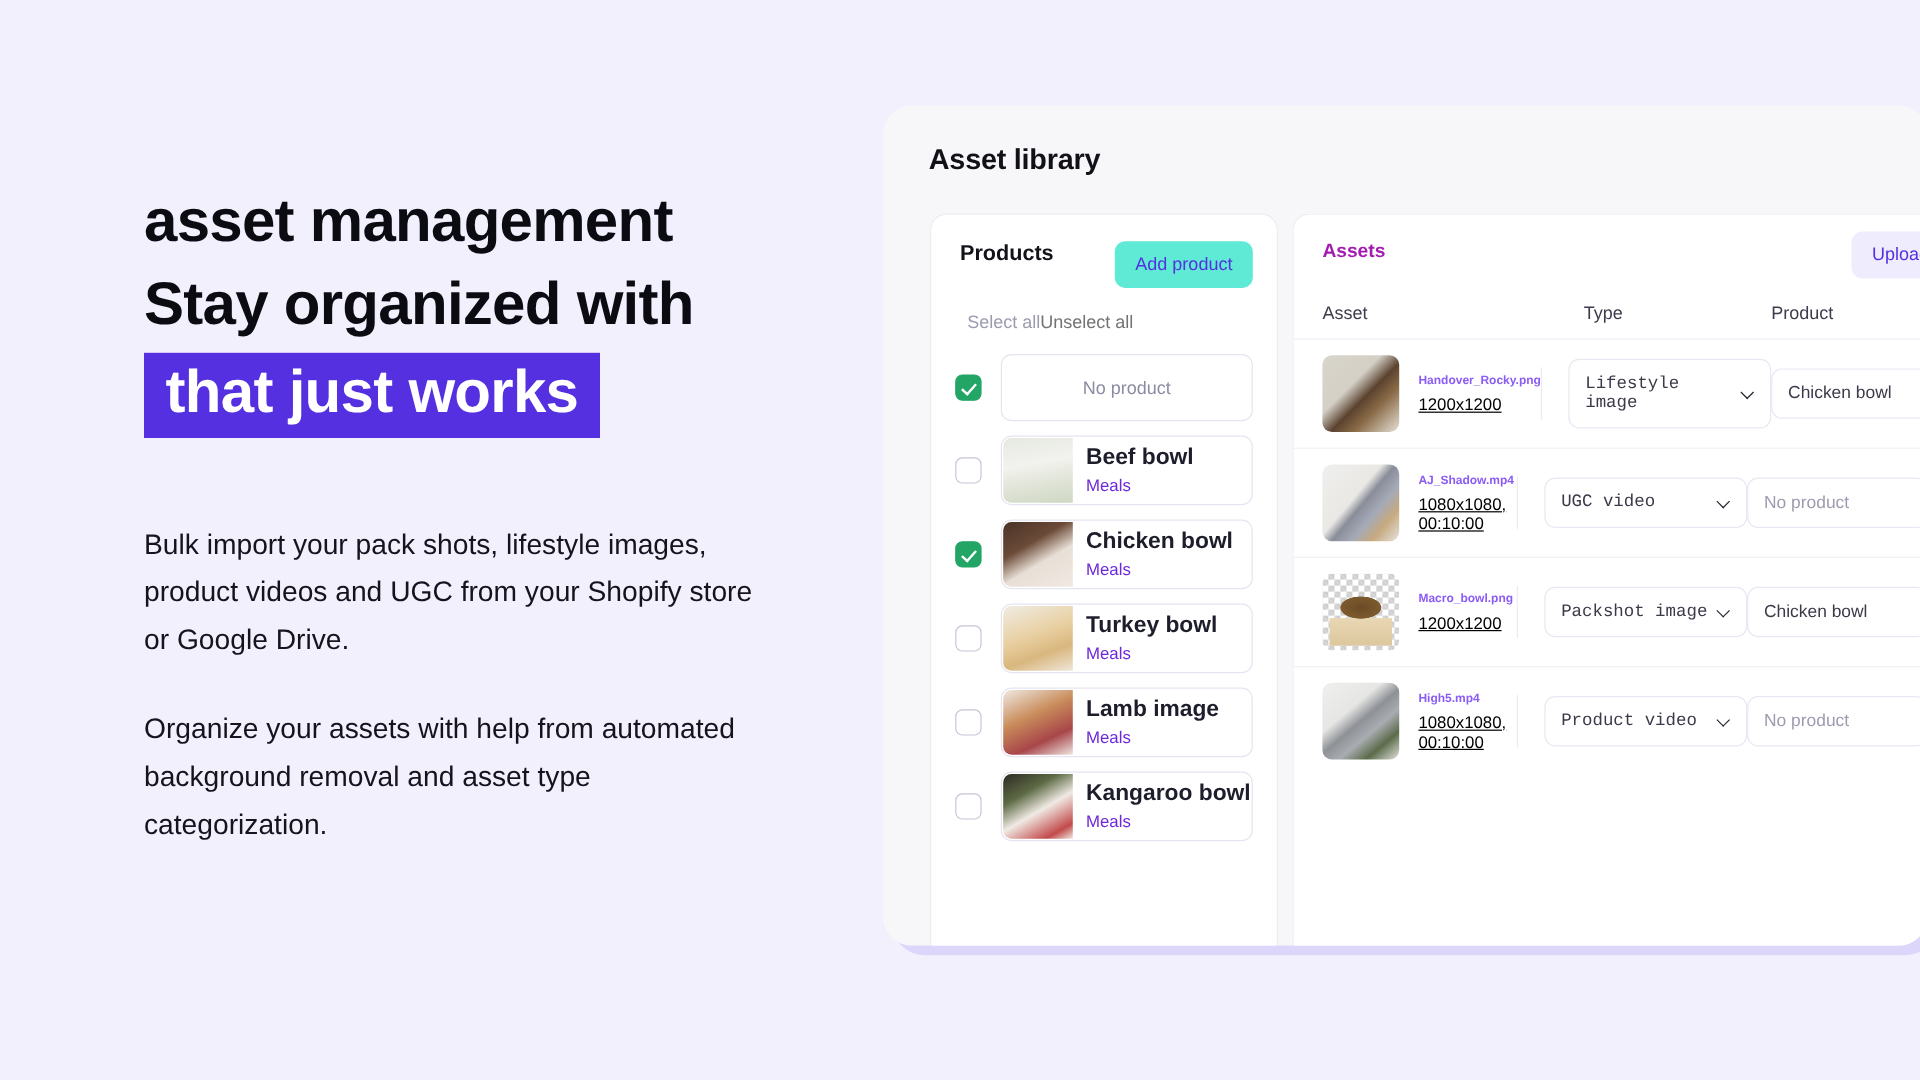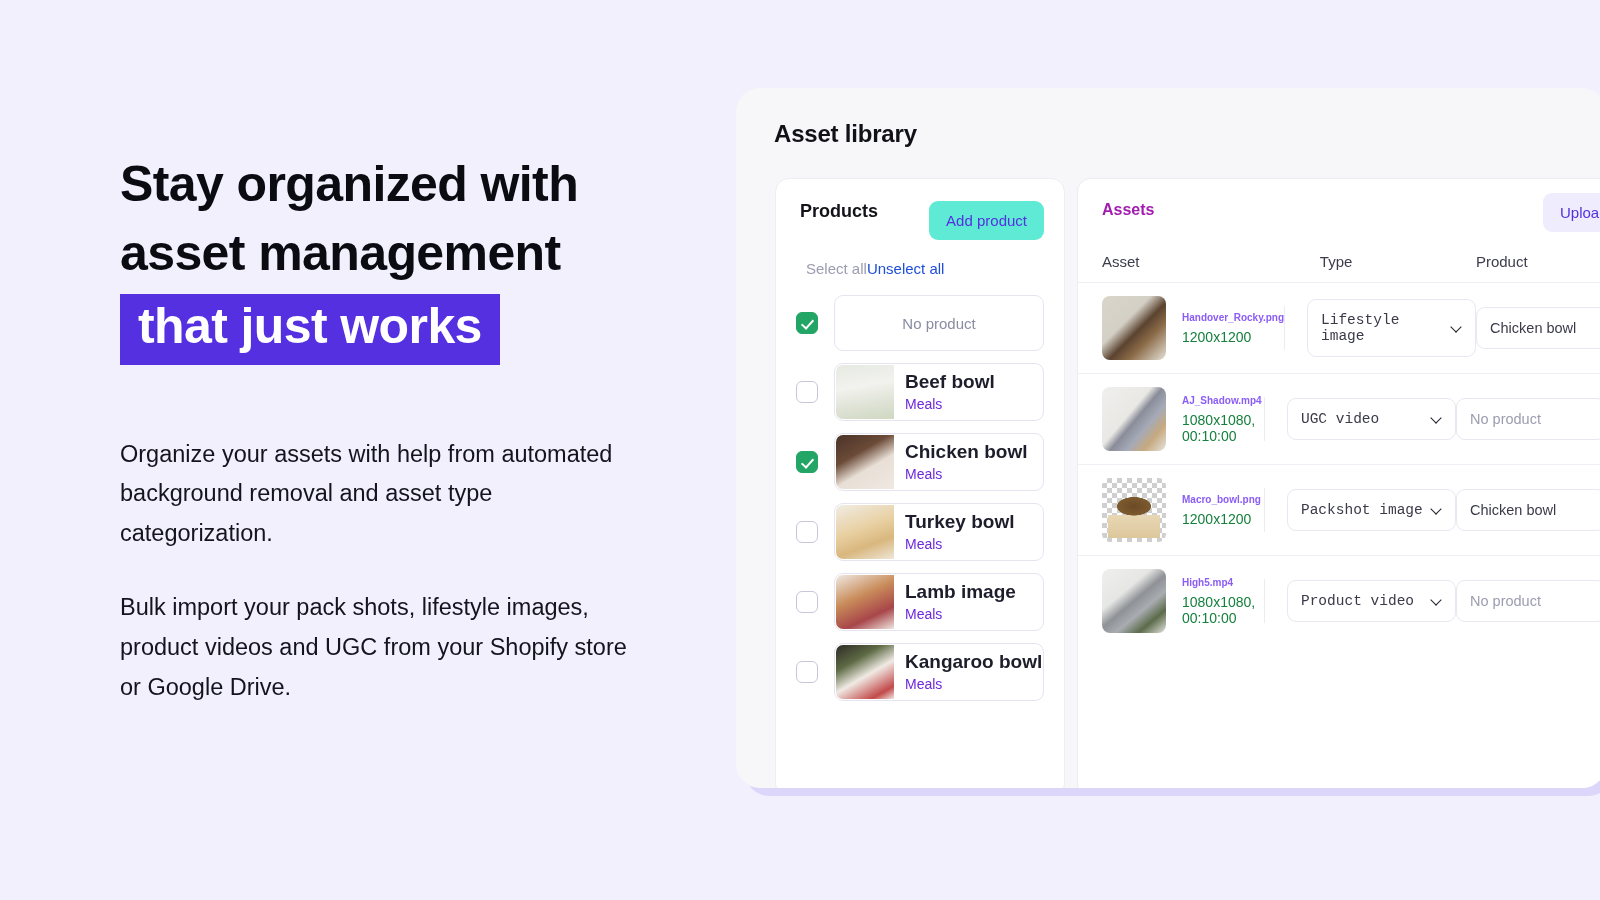--- a/index.html
+++ b/index.html
@@ -85,21 +85,21 @@
     border-radius: 9px;
     font-family: inherit;
     font-size: 15px;
     padding: 11px 17px;
     cursor: pointer;
     white-space: nowrap;
   }
   .sel-row { display: flex; padding: 20px 0 0 30px; }
   .sel-link { font-size: 15px; cursor: pointer; }
   .sel-link.disabled { color: #9c9cb0; }
-  .sel-link.active { color: #1d4ed8; }
+  .sel-link.active { color: #737373; }
 
   .prod-list { padding: 18px 20px 0 20px; }
   .prod-row { display: flex; align-items: center; gap: 16px; margin-bottom: 12px; }
   .cbox {
     width: 22px; height: 22px; flex: 0 0 22px;
     border-radius: 6px;
     border: 1.5px solid #c8c6da;
     background: #fff;
     cursor: pointer;
     position: relative;
@@ -203,21 +203,21 @@
     background-size: 10px 10px;
     background-position: 0 0, 5px 5px;
     background-color: #ffffff;
     position: relative;
   }
   .a-thumb.alpha .bowl {
     position: absolute; left: 6px; top: 12px; right: 6px; bottom: 4px;
     background-size: contain; background-repeat: no-repeat; background-position: center bottom;
   }
   .a-name { font-size: 10px; font-weight: 700; color: #8b5cf6; }
-  .a-sub { font-size: 14px; color: #15803d; margin-top: 6px; }
+  .a-sub { font-size: 14px; color: #000000; margin-top: 6px; text-decoration: underline; }
   .a-type { width: 192px; display: flex; align-items: center; }
   .vdiv { width: 1px; height: 44px; background: #eceaf3; margin-right: 22px; }
   .select-box {
     border: 1px solid #e9e7f1;
     border-radius: 9px;
     background: #fff;
     padding: 12px 13px;
     width: 176px;
     display: flex; align-items: center; justify-content: space-between;
     font-size: 14.5px;
@@ -249,27 +249,27 @@
   }
   .prod-select.muted { color: #9c9cb0; }
 </style>
 </head>
 <body>
 
 <div class="stage">
 
   <div class="copy">
     <h1 class="headline">
+      <span class="line">asset management</span>
       <span class="line">Stay organized with</span>
-      <span class="line">asset management</span>
       <span class="hl">that just works</span>
     </h1>
     <div class="body-copy">
+      <p>Bulk import your pack shots, lifestyle images, product videos and UGC from your Shopify store or Google Drive.</p>
       <p>Organize your assets with help from automated background removal and asset type categorization.</p>
-      <p>Bulk import your pack shots, lifestyle images, product videos and UGC from your Shopify store or Google Drive.</p>
     </div>
   </div>
 
   <div class="panel-shadow"></div>
 
   <div class="panel">
     <div class="panel-title">Asset library</div>
 
     <div class="products-card">
       <div class="prod-head">

